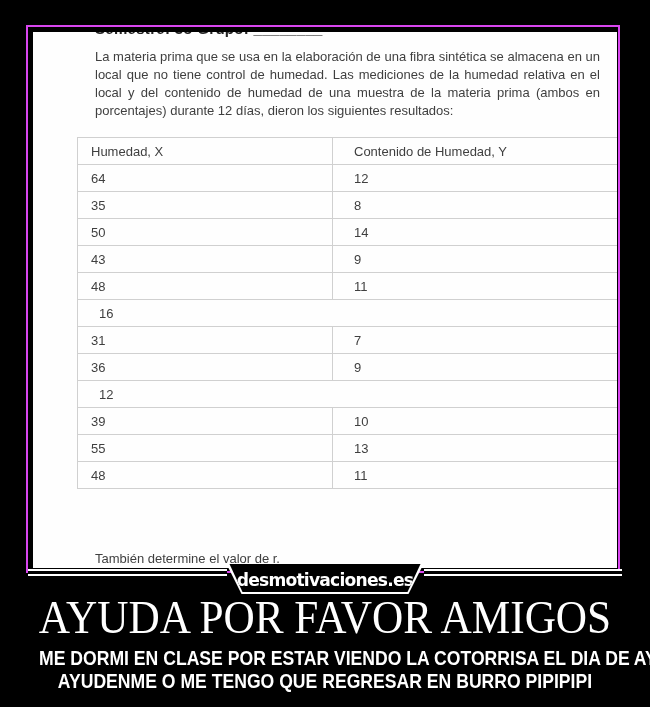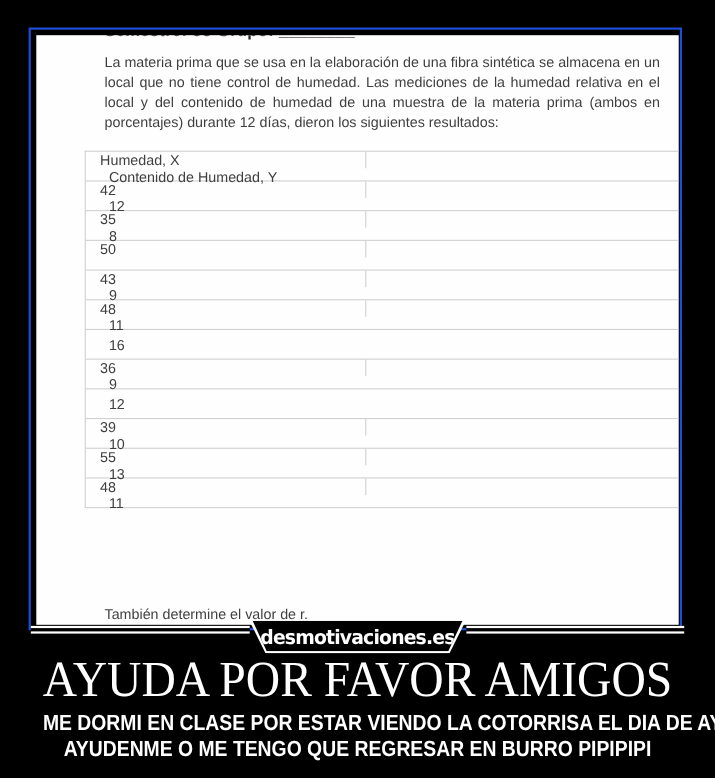--- a/index.html
+++ b/index.html
@@ -2,35 +2,35 @@
 <html><head>
 <meta charset="utf-8">
 <style>
   * { box-sizing: border-box; margin: 0; padding: 0; }
   html, body { width: 650px; height: 707px; }
   body { background: #000; position: relative; overflow: hidden;
          font-family: "Liberation Sans", sans-serif; }
 
   
   .frame { position: absolute; left: 26px; top: 25px; width: 594px; height: 548px;
-           border: 2px solid #1d4ed8; background: #000; }
+           border: 2px solid #d946ef; background: #000; }
   .doc { position: absolute; left: 5px; top: 5px; width: 584px; height: 536px;
          background: #fefefe; color: #3f3f3f; }
 
   .doc-header-clip { margin: 0 17px 0 62px; height: 9px; overflow: hidden; }
   .doc-header-clip span { display: block; margin-top: -12px; font-weight: bold;
                           font-size: 15px; color: #222; letter-spacing: .3px; }
 
   .intro { margin: 7px 17px 0 62px; font-size: 13px; line-height: 18px;
            text-align: justify; }
 
   .dtable { position: absolute; left: 44px; top: 105px; right: 0;
             border-top: 1px solid #d0d0d0; border-left: 1px solid #d0d0d0;
             font-size: 13px; color: #3f3f3f; }
-  .trow { display: flex; height: 27px; border-bottom: 1px solid #d0d0d0; flex-direction: column; }
+  .trow { display: flex; height: 27px; border-bottom: 1px solid #d0d0d0; }
   .c1 { width: 255px; border-right: 1px solid #d0d0d0; display: flex;
         align-items: center; padding-left: 13px; }
   .c2 { flex: 1; display: flex; align-items: center; padding-left: 21px; }
 
   .q1 { position: absolute; left: 62px; top: 473px; width: 505px;
         font-size: 13px; line-height: 19px; text-align: justify; }
   .q2 { position: absolute; left: 62px; top: 517px; width: 505px;
         font-size: 13px; line-height: 19px; }
 
   
@@ -67,40 +67,45 @@
     </div>
 
     <p class="intro">La materia prima que se usa en la elaboración de una fibra sintética se almacena en un local que no tiene control de humedad. Las mediciones de la humedad relativa en el local y del contenido de humedad de una muestra de la materia prima (ambos en porcentajes) durante 12 días, dieron los siguientes resultados:</p>
 
     <div class="dtable">
       <div class="trow">
         <div class="c1">Humedad, X</div>
         <div class="c2">Contenido de Humedad, Y</div>
       </div>
       <div class="trow">
-        <div class="c1">42</div>
+        <div class="c1">64</div>
         <div class="c2">12</div>
       </div>
       <div class="trow">
         <div class="c1">35</div>
         <div class="c2">8</div>
       </div>
       <div class="trow">
         <div class="c1">50</div>
+        <div class="c2">14</div>
       </div>
       <div class="trow">
         <div class="c1">43</div>
         <div class="c2">9</div>
       </div>
       <div class="trow">
         <div class="c1">48</div>
         <div class="c2">11</div>
       </div>
       <div class="trow">
         <div class="c2">16</div>
+      </div>
+      <div class="trow">
+        <div class="c1">31</div>
+        <div class="c2">7</div>
       </div>
       <div class="trow">
         <div class="c1">36</div>
         <div class="c2">9</div>
       </div>
       <div class="trow">
         <div class="c2">12</div>
       </div>
       <div class="trow">
         <div class="c1">39</div>

